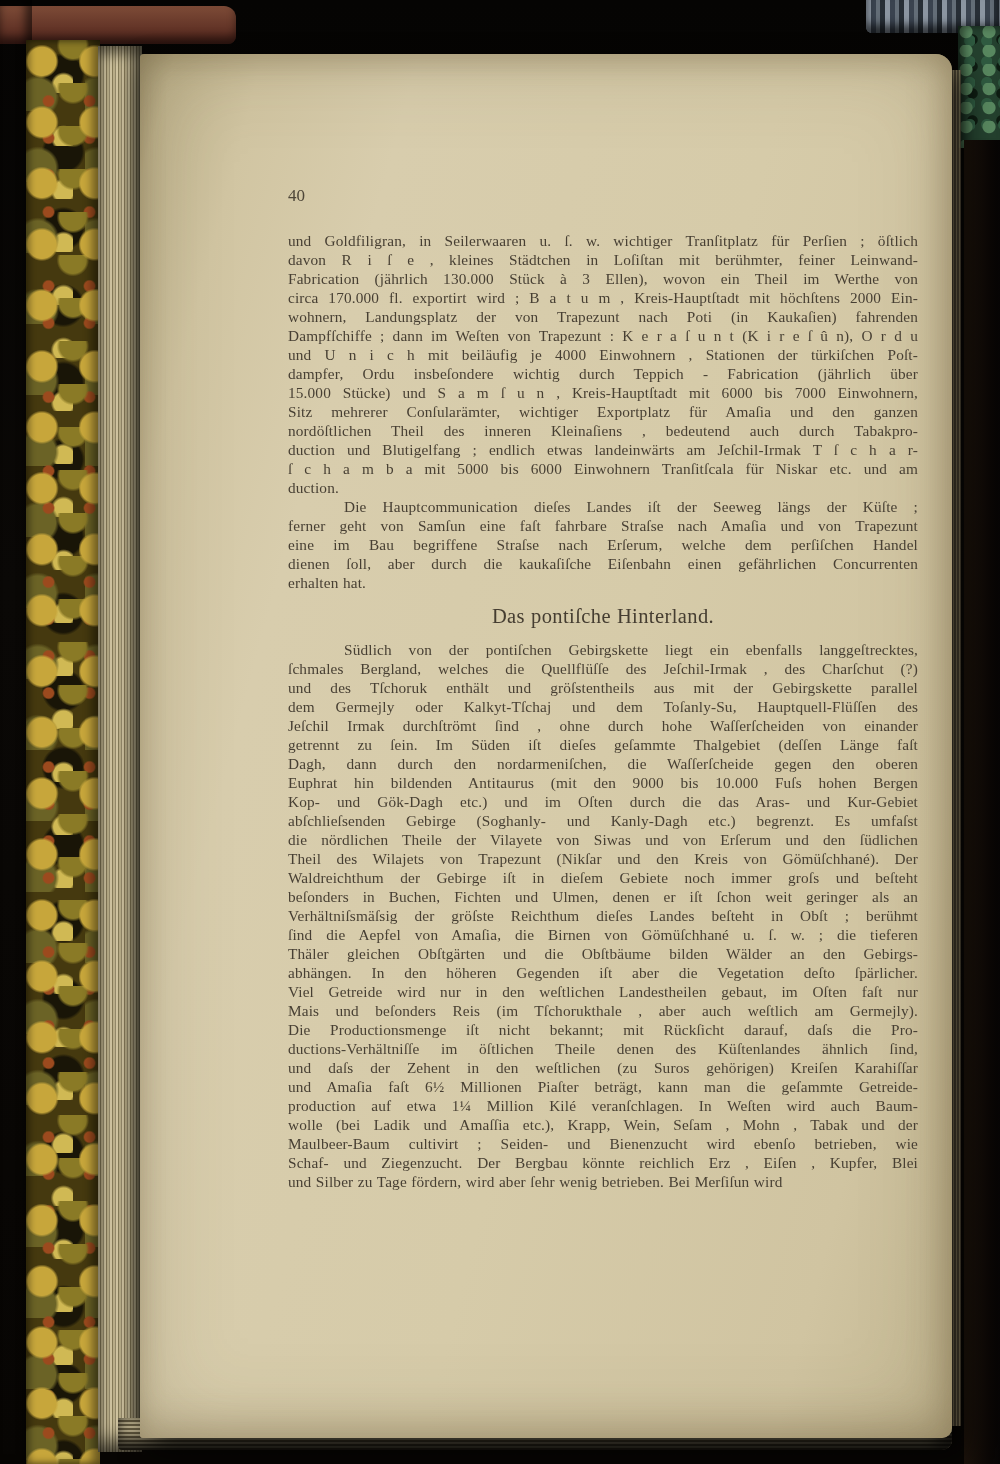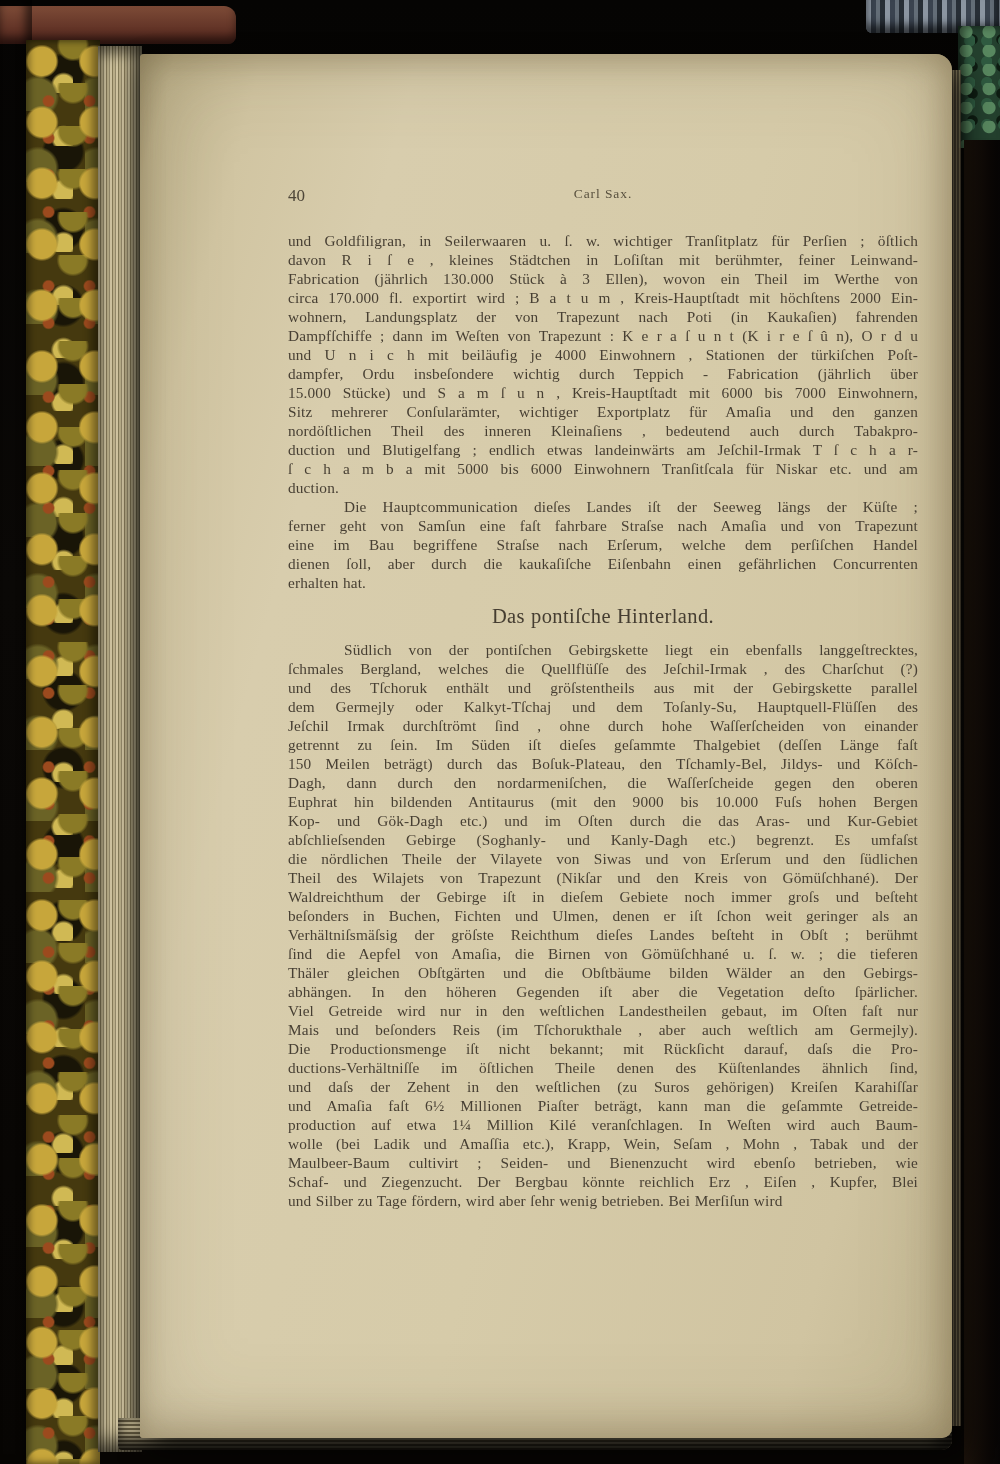--- a/index.html
+++ b/index.html
@@ -112,21 +112,20 @@
   <div class="fan-left"></div>
   <div class="headband"></div>
   <div class="corner-marble"></div>
   <div class="right-strip"></div>
   <div class="fan-bottom"></div>
   <div class="fore-edge"></div>
 
   <div class="page">
     <div class="page-header">
       <span class="page-number">40</span>
-      <span class="running-header">Carl Sax.</span>
     </div>
     <div class="text-block">
       <div class="para">
           <div class="line">und Goldfiligran, in Seilerwaaren u. ſ. w. wichtiger Tranſitplatz für Perſien ; öſtlich</div>
           <div class="line">davon R i ſ e , kleines Städtchen in Loſiſtan mit berühmter, feiner Leinwand-</div>
           <div class="line">Fabrication (jährlich 130.000 Stück à 3 Ellen), wovon ein Theil im Werthe von</div>
           <div class="line">circa 170.000 fl. exportirt wird ; B a t u m , Kreis-Hauptſtadt mit höchſtens 2000 Ein-</div>
           <div class="line">wohnern, Landungsplatz der von Trapezunt nach Poti (in Kaukaſien) fahrenden</div>
           <div class="line">Dampfſchiffe ; dann im Weſten von Trapezunt : K e r a ſ u n t (K i r e ſ û n), O r d u</div>
           <div class="line">und U n i c h mit beiläufig je 4000 Einwohnern , Stationen der türkiſchen Poſt-</div>
@@ -146,21 +145,20 @@
           <div class="line last">erhalten hat.</div>
         </div>
       <h2 class="section-heading">Das pontiſche Hinterland.</h2>
       <div class="para indent">
           <div class="line">Südlich von der pontiſchen Gebirgskette liegt ein ebenfalls langgeſtrecktes,</div>
           <div class="line">ſchmales Bergland, welches die Quellflüſſe des Jeſchil-Irmak , des Charſchut (?)</div>
           <div class="line">und des Tſchoruk enthält und gröſstentheils aus mit der Gebirgskette parallel</div>
           <div class="line">dem Germejly oder Kalkyt-Tſchaj und dem Toſanly-Su, Hauptquell-Flüſſen des</div>
           <div class="line">Jeſchil Irmak durchſtrömt ſind , ohne durch hohe Waſſerſcheiden von einander</div>
           <div class="line">getrennt zu ſein. Im Süden iſt dieſes geſammte Thalgebiet (deſſen Länge faſt</div>
-          <div class="line">150 Meilen beträgt) durch das Boſuk-Plateau, den Tſchamly-Bel, Jildys- und Köſch-</div>
           <div class="line">Dagh, dann durch den nordarmeniſchen, die Waſſerſcheide gegen den oberen</div>
           <div class="line">Euphrat hin bildenden Antitaurus (mit den 9000 bis 10.000 Fuſs hohen Bergen</div>
           <div class="line">Kop- und Gök-Dagh etc.) und im Oſten durch die das Aras- und Kur-Gebiet</div>
           <div class="line">abſchlieſsenden Gebirge (Soghanly- und Kanly-Dagh etc.) begrenzt. Es umfaſst</div>
           <div class="line">die nördlichen Theile der Vilayete von Siwas und von Erſerum und den ſüdlichen</div>
           <div class="line">Theil des Wilajets von Trapezunt (Nikſar und den Kreis von Gömüſchhané). Der</div>
           <div class="line">Waldreichthum der Gebirge iſt in dieſem Gebiete noch immer groſs und beſteht</div>
           <div class="line">beſonders in Buchen, Fichten und Ulmen, denen er iſt ſchon weit geringer als an</div>
           <div class="line">Verhältniſsmäſsig der gröſste Reichthum dieſes Landes beſteht in Obſt ; berühmt</div>
           <div class="line">ſind die Aepfel von Amaſia, die Birnen von Gömüſchhané u. ſ. w. ; die tieferen</div>

